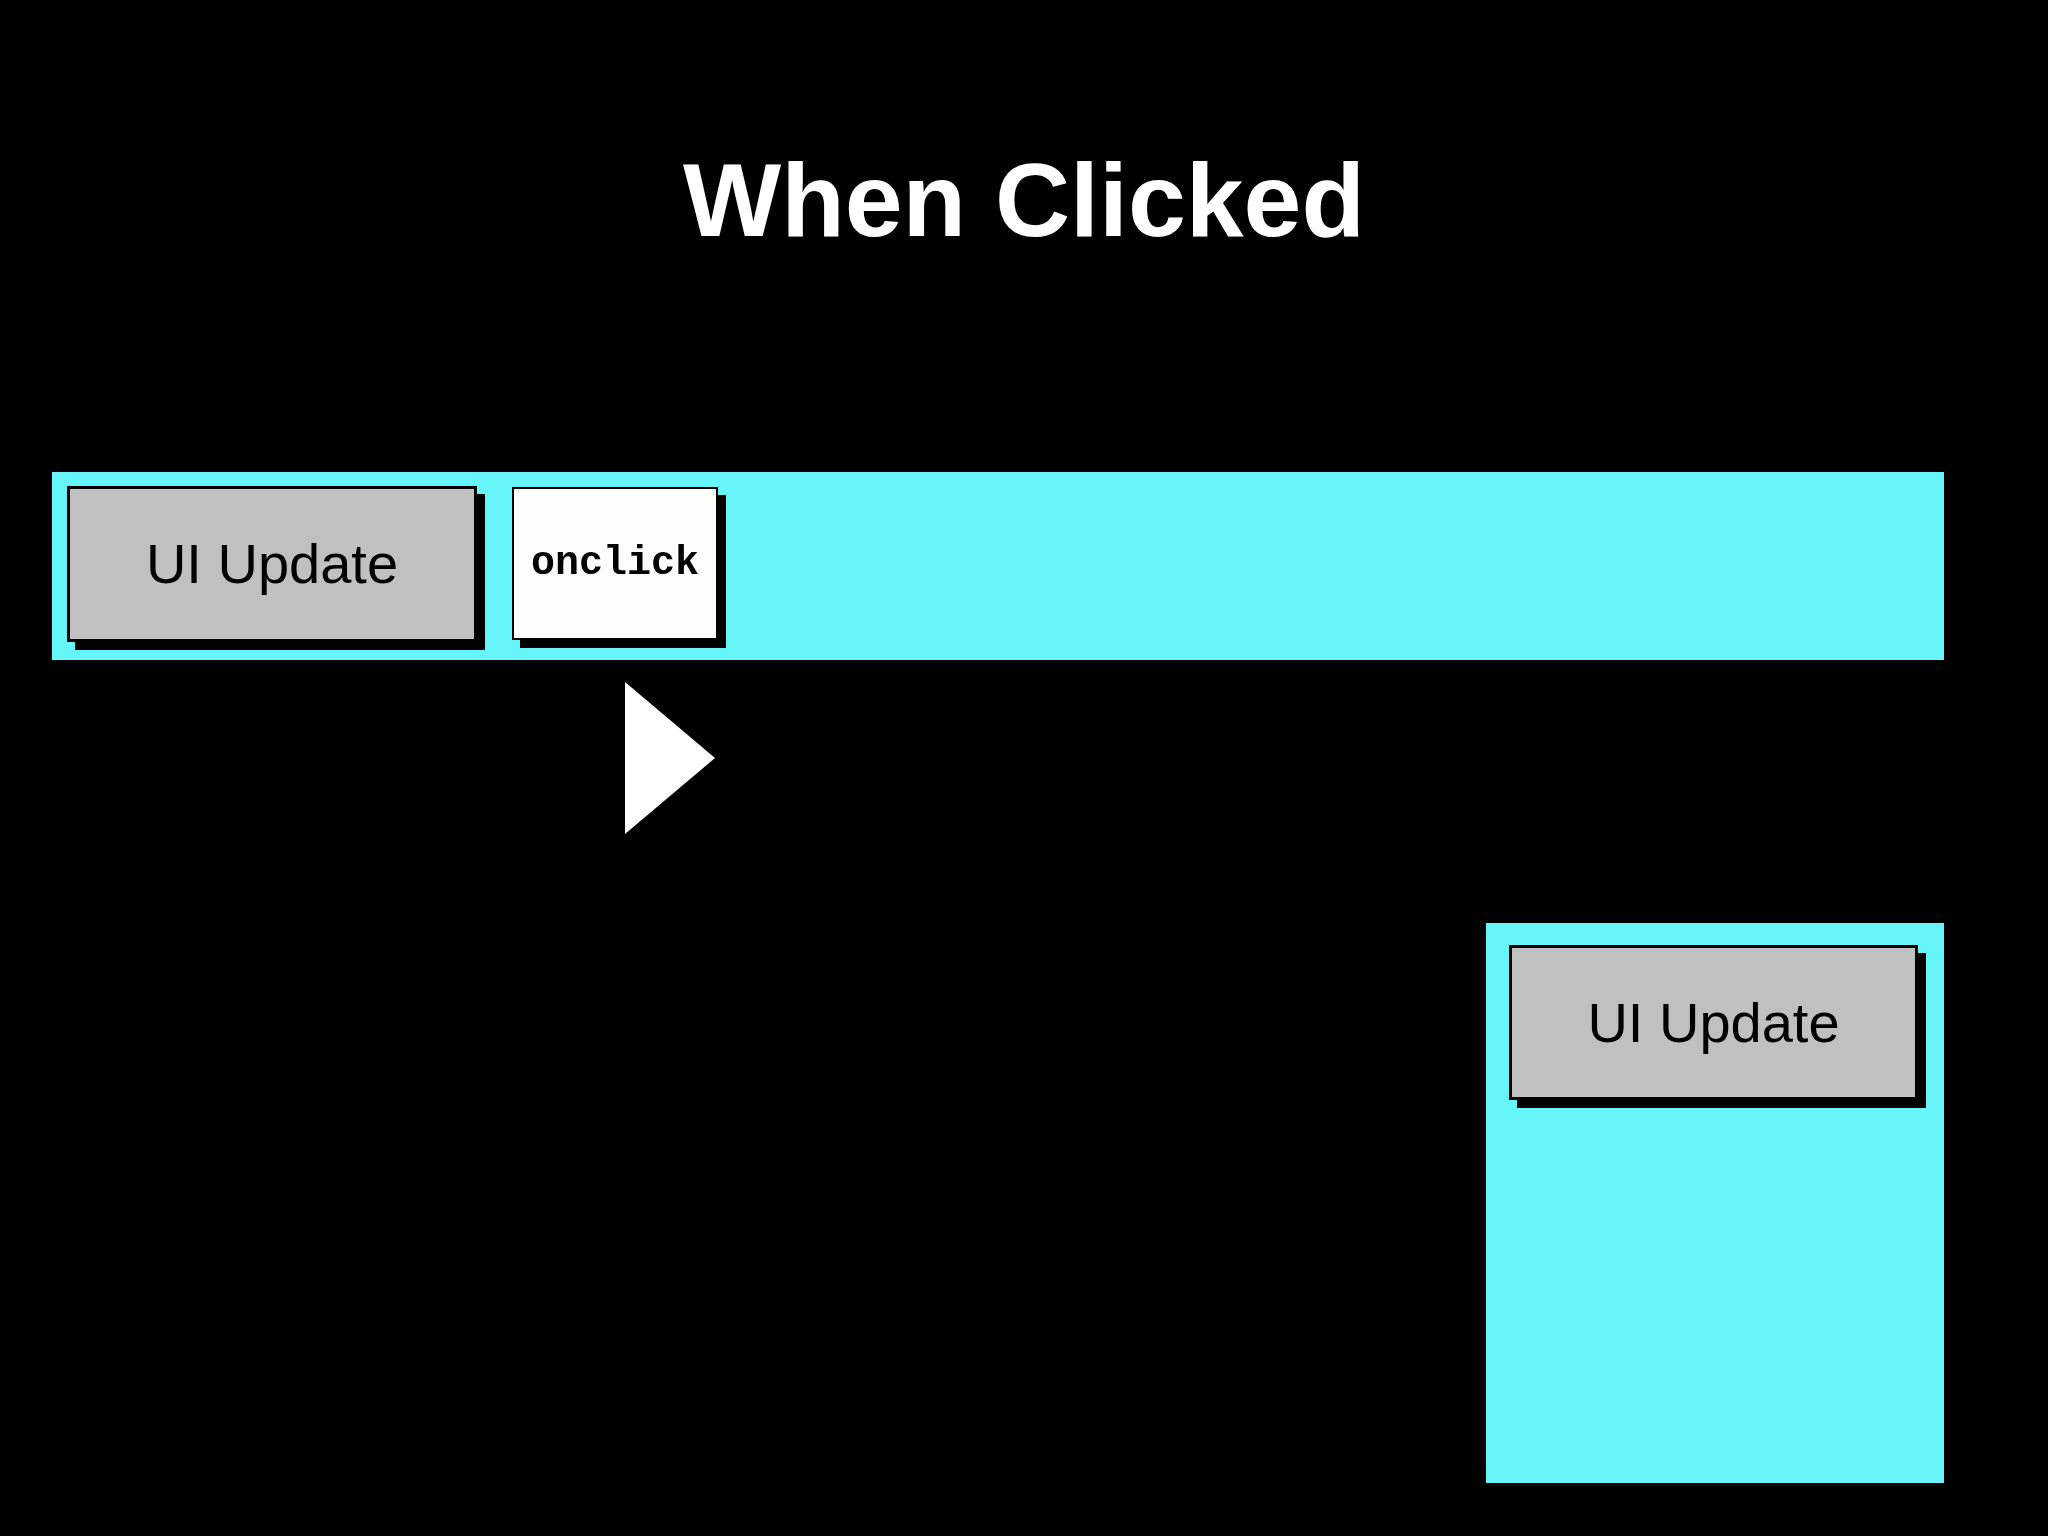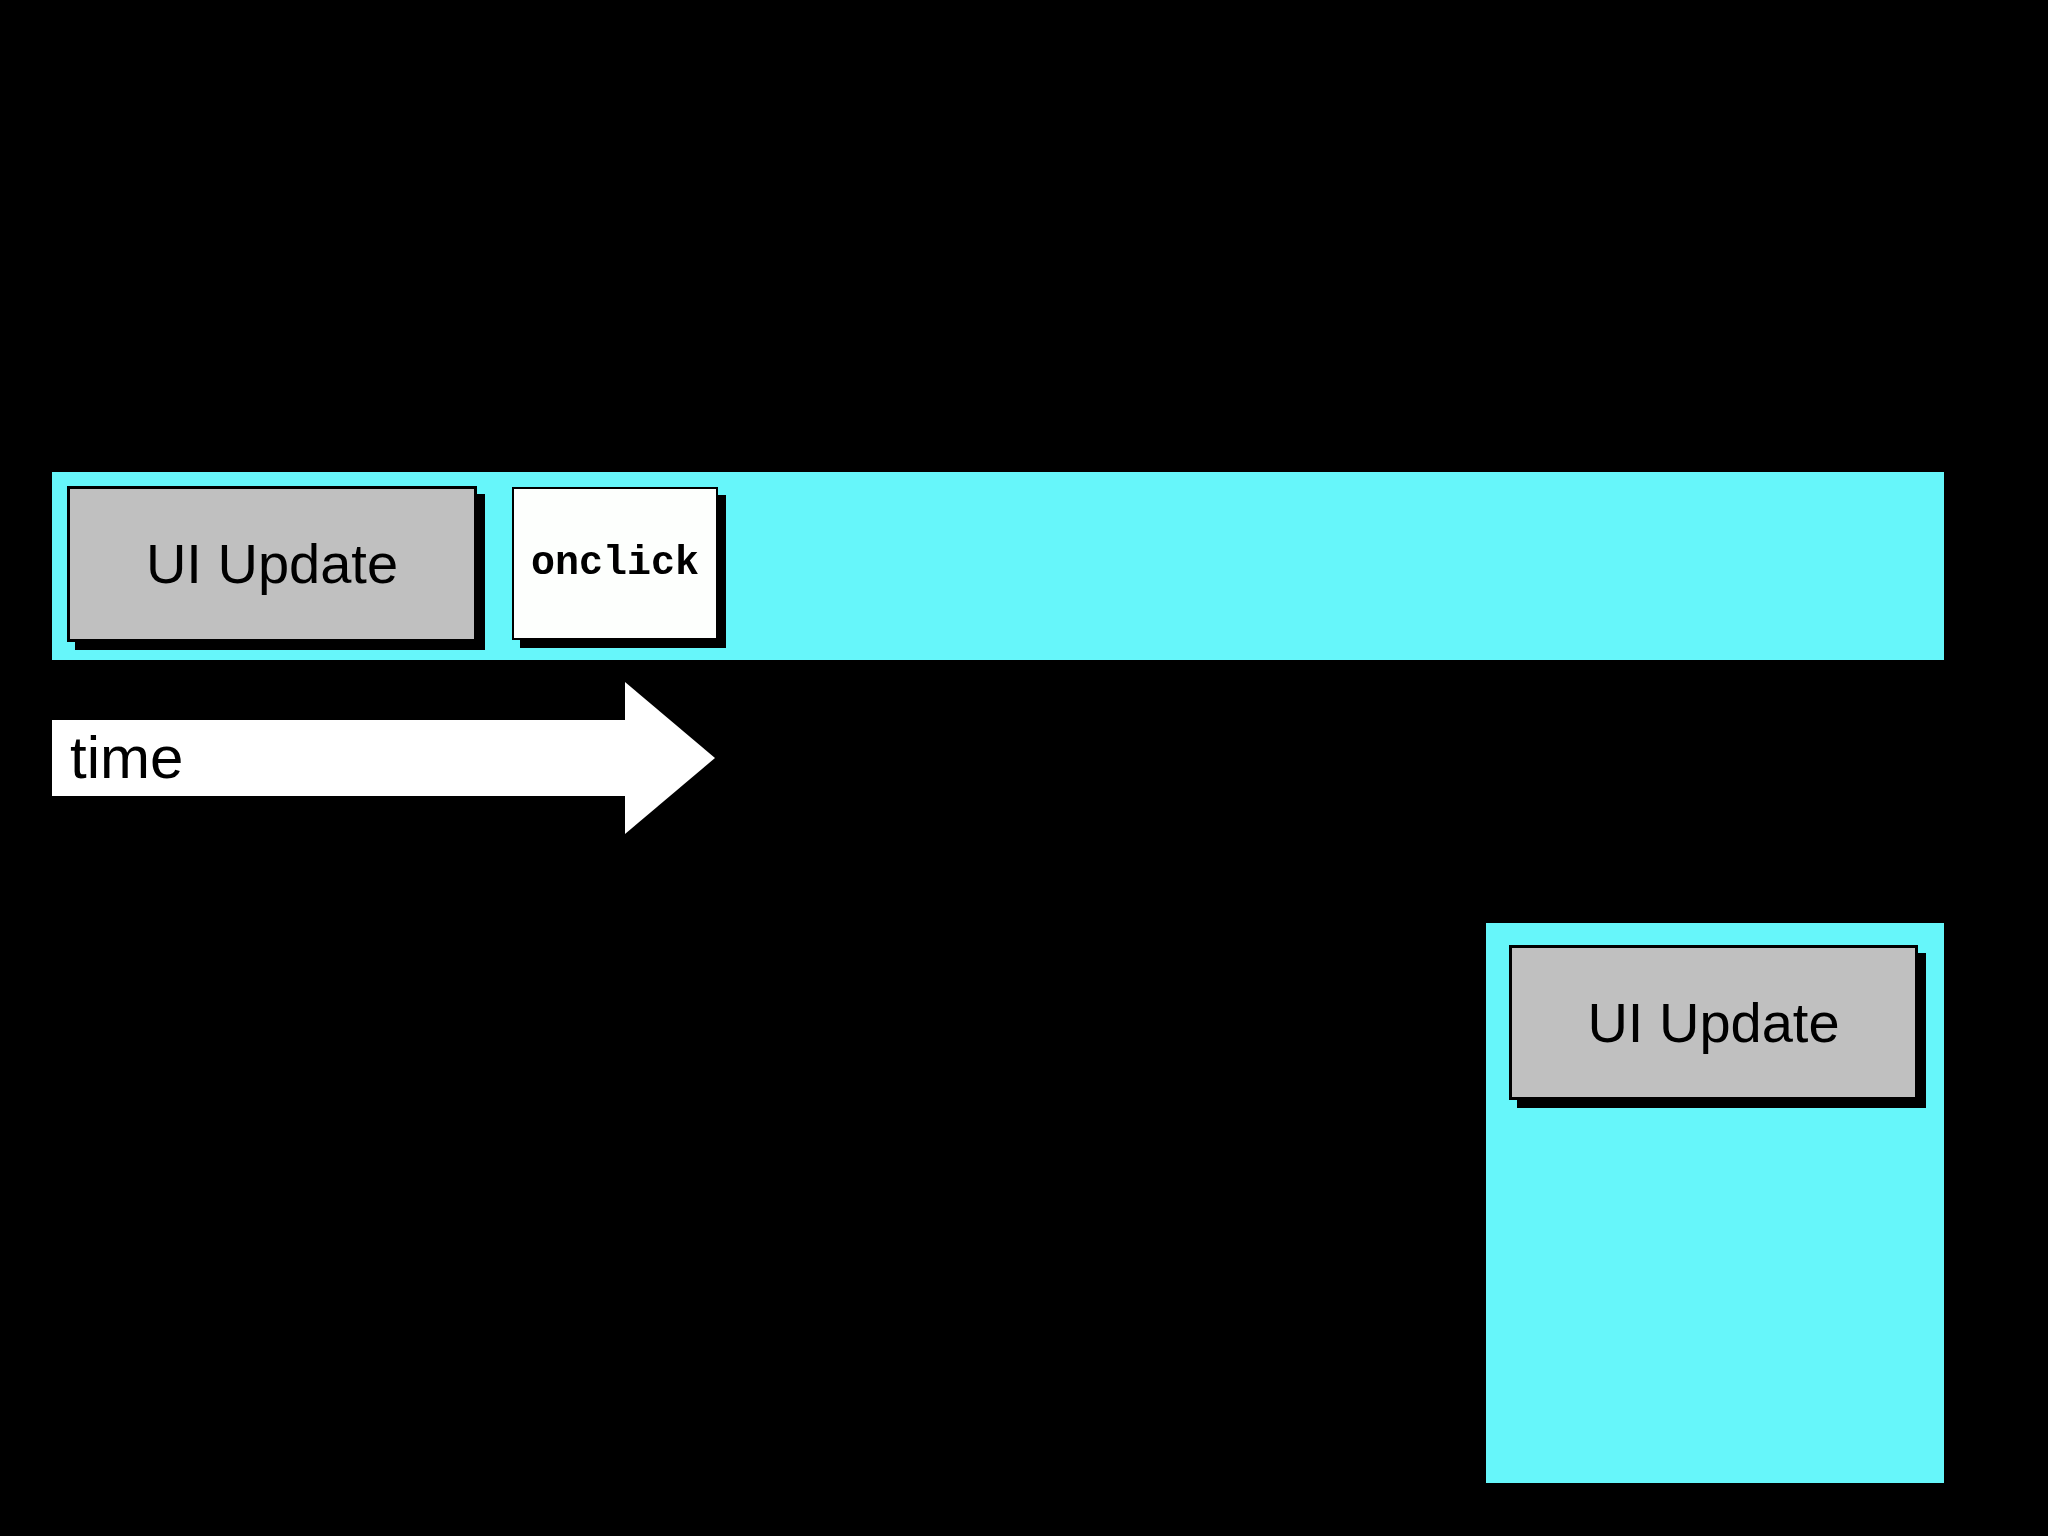--- a/index.html
+++ b/index.html
@@ -102,34 +102,32 @@
     border-top: 76px solid transparent;
     border-bottom: 76px solid transparent;
     border-left: 90px solid #FFFFFF;
   }
 </style>
 </head>
 <body>
 
 <div class="slide">
 
+  <div class="title">When Clicked</div>
 
   <div class="band top"></div>
 
   <div class="gray-box first">
     <span>UI Update</span>
   </div>
 
   <div class="white-box">
     <span>onclick</span>
   </div>
 
-  <div class="arrow-body">
-    <span class="arrow-label">time</span>
-  </div>
   <div class="arrow-head"></div>
 
   <div class="band deferred">
     <div class="gray-box second">
       <span>UI Update</span>
     </div>
   </div>
 
 </div>
 

